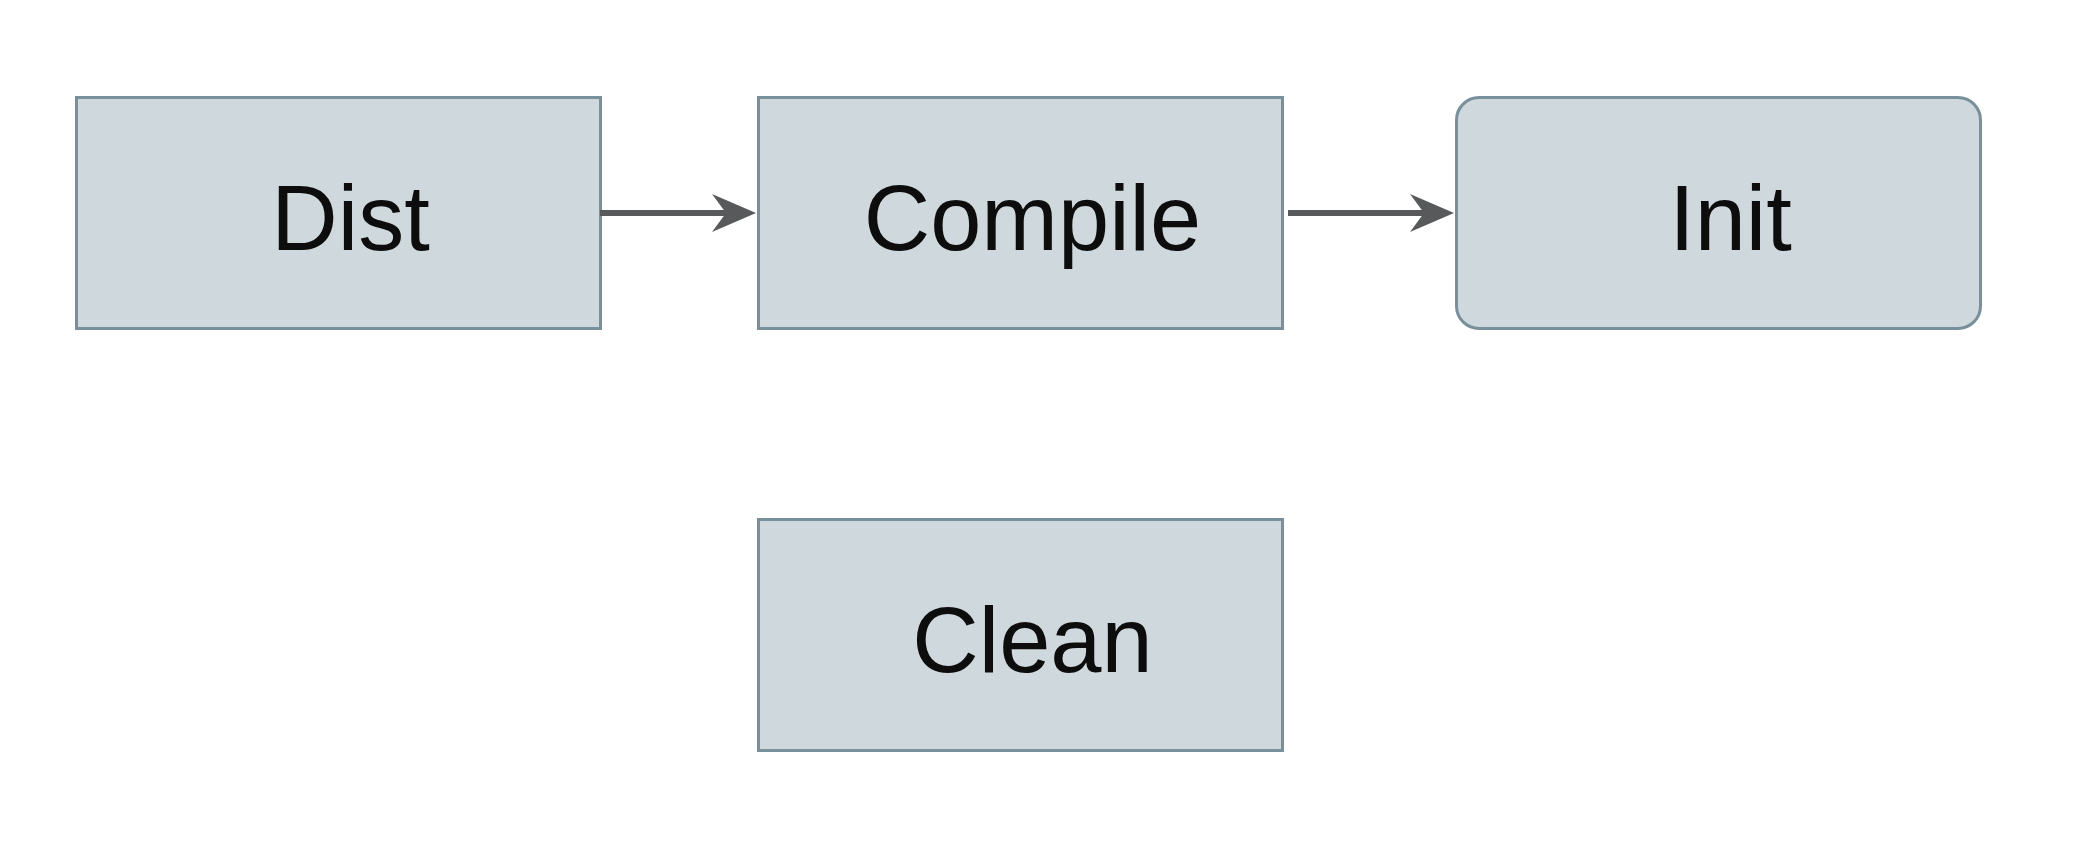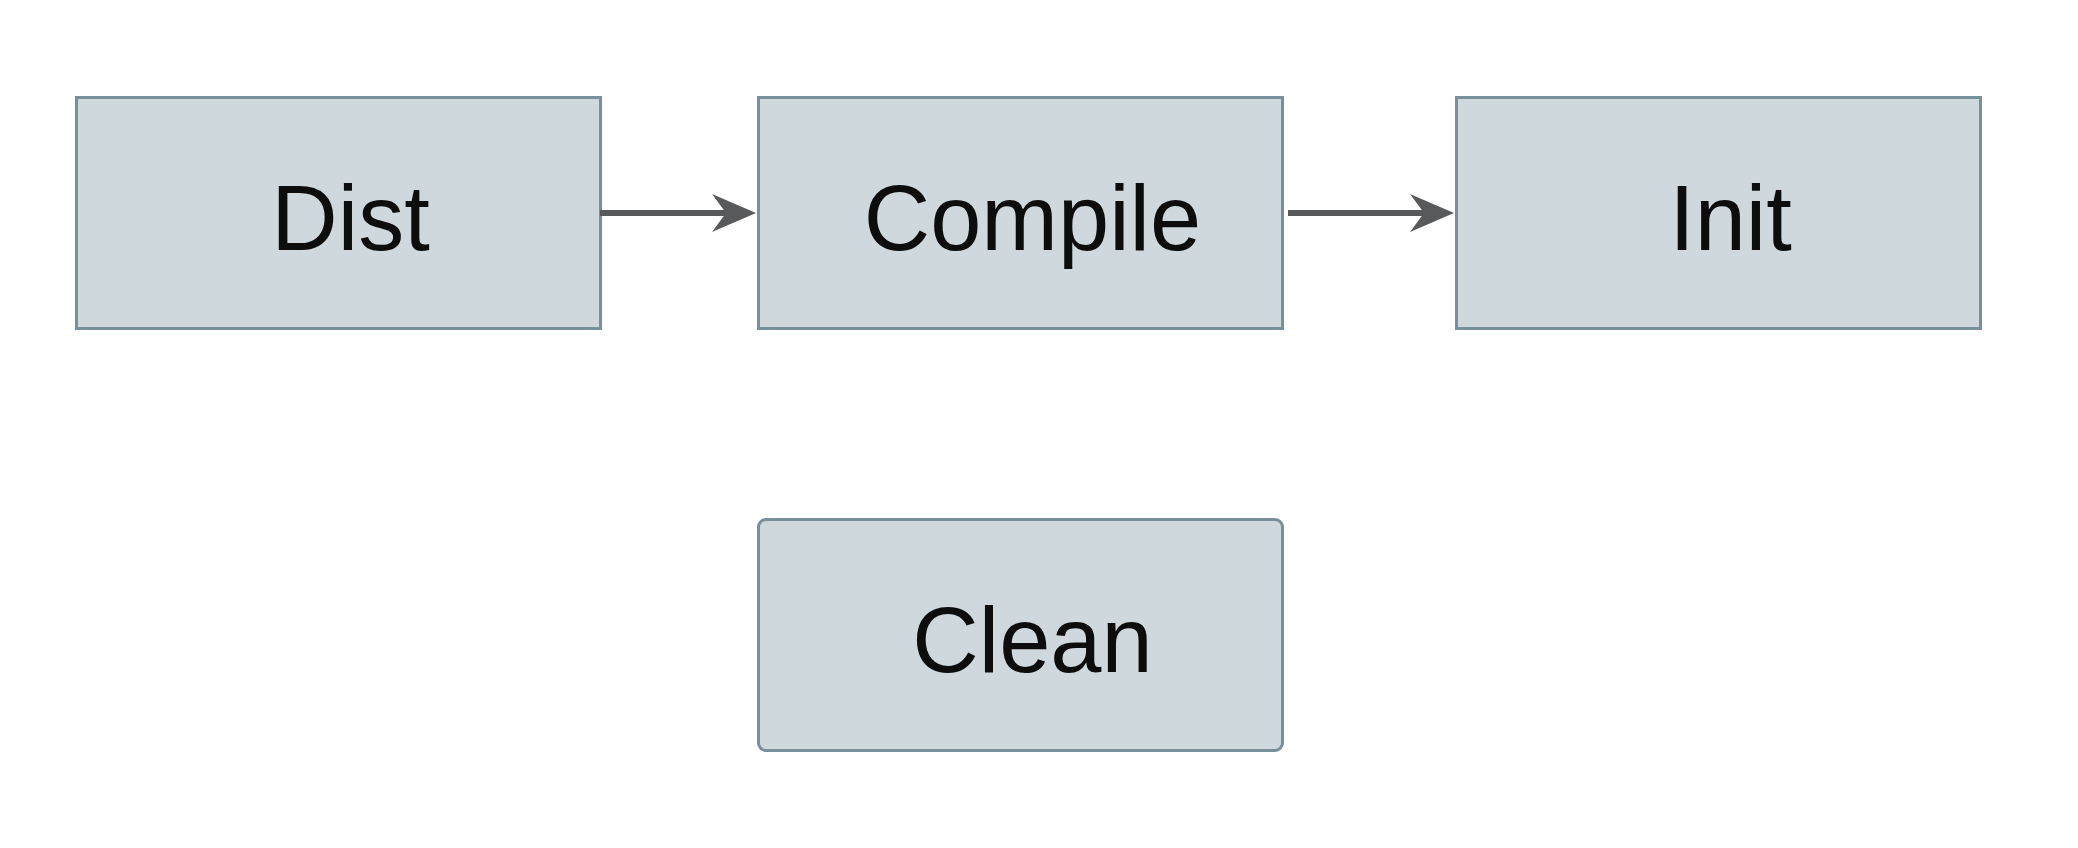--- a/index.html
+++ b/index.html
@@ -34,22 +34,22 @@
   }
   .node .label {
     font-size: 92px;
     color: var(--text);
     padding-top: 10px;
     letter-spacing: 0px;
     white-space: nowrap;
   }
   #node-dist    { left: 75px;   top: 96px; }
   #node-compile { left: 757px;  top: 96px; }
-  #node-init    { left: 1455px; top: 96px; }
-  #node-clean   { left: 757px;  top: 518px; border-radius: 9px; }
+  #node-init    { left: 1455px; top: 96px; border-radius: 24px; }
+  #node-clean   { left: 757px;  top: 518px; }
   .arrow {
     position: absolute;
     overflow: visible;
   }
   .arrow line { stroke: var(--arrow); stroke-width: 6px; }
   .arrow path { fill: var(--arrow); stroke: none; }
   #arrow-1 { left: 600px;  top: 191px; }
   #arrow-2 { left: 1288px; top: 191px; }
 </style>
 </head>

